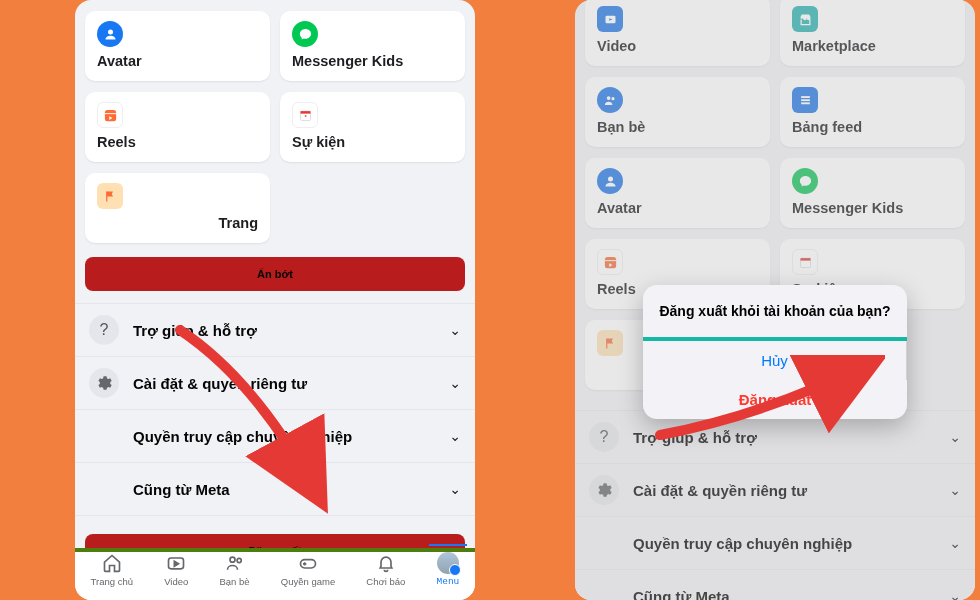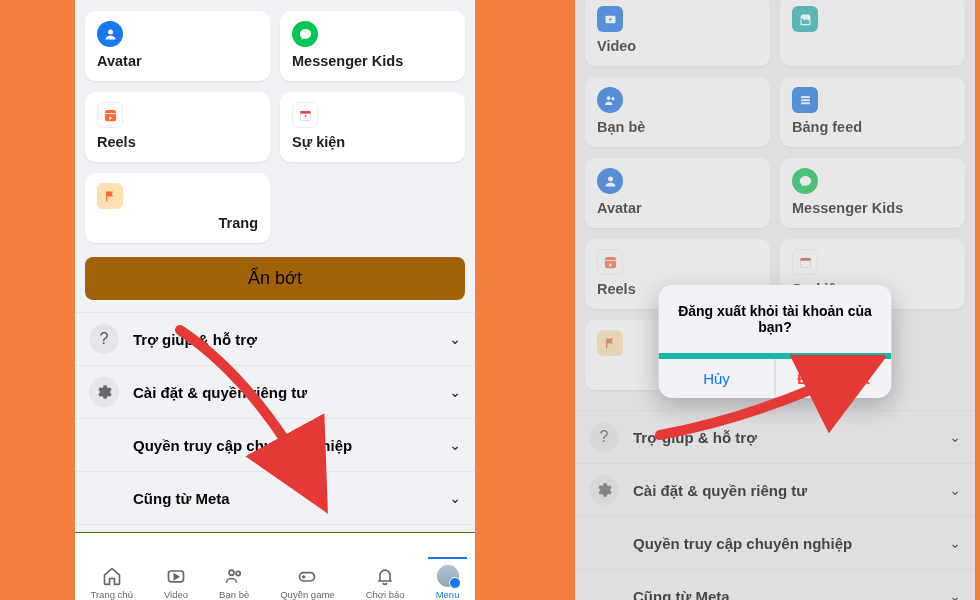--- a/index.html
+++ b/index.html
@@ -12,21 +12,21 @@
     justify-content: space-between;
     overflow: hidden;
     position: relative;
   }
   .phone {
     width: 400px;
     height: 600px;
     background: #f1f2f6;
     position: relative;
     overflow: hidden;
-    border-radius: 0;
+    border-radius: 16px;
   }
   .phone.left { margin-left: 75px; }
   .phone.right { margin-right: 5px; }
 
   
   .tile-row { display: flex; gap: 10px; padding: 0 10px; margin-top: 11px; }
   .tile, .tile-half {
     background: #fff;
     border-radius: 10px;
     box-shadow: 0 1px 2px rgba(0,0,0,.08);
@@ -50,26 +50,26 @@
   .ico-event { background:#fff; border:1px solid #eee; }
   .ico-flag { background:#ffe0b2; }
   .ico-video { background:#1877f2; }
   .ico-market { background:#1db4b4; }
   .ico-friends { background:#1877f2; }
   .ico-feed { background:#1877f2; }
   .ico svg { width: 15px; height: 15px; }
 
   .wide-btn {
     margin: 14px 10px 0 10px;
-    background: #a16207;
+    background: #b91c1c;
     border-radius: 8px;
     text-align: center;
     padding: 11px 0;
-    font-size: 18px;
-    font-weight: 400;
+    font-size: 11px;
+    font-weight: 700;
     color: #050505;
   }
 
   .list {
     margin-top: 12px;
     border-top: 1px solid #e4e6eb;
   }
   .list-item {
     display: flex;
     align-items: center;
@@ -103,37 +103,37 @@
     color: #050505;
   }
   .list-item .chev {
     font-size: 14px; color: #1c1e21;
   }
 
   
   .tabbar {
     position: absolute;
     bottom: 0; left: 0; right: 0;
-    height: 68px;
+    height: 52px;
     background: #fff;
-    border-top: 1px solid #4d7c0f;
+    border-top: 4px solid #4d7c0f;
     display: flex;
-    align-items: flex-end;
+    align-items: flex-start;
     justify-content: space-around;
   }
   .tabbar .tab {
     display: flex;
     flex-direction: column;
     align-items: center;
     gap: 2px;
     font-size: 9.5px;
     color: #65676b;
     position: relative;
   }
-  .tabbar .tab.active { color: #1877f2; }
+  .tabbar .tab.active { color: #1877f2; font-family: Liberation Mono, monospace; }
   .tabbar .tab .ticon {
     width: 22px; height: 22px;
     display: flex; align-items: center; justify-content: center;
   }
   .tabbar .tab.active::after {
     content: "";
     position: absolute;
     top: -8px; left: -8px; right: -8px;
     height: 2px;
     background: #1877f2;
@@ -162,37 +162,38 @@
   .phone.right .dim {
     position: absolute; inset: 0;
     background: rgba(190,190,190,0.35);
     pointer-events: none;
   }
 
   .dialog {
     position: absolute;
     top: 285px; left: 50%;
     transform: translateX(-50%);
-    width: 233px;
+    width: 264px;
     background: #f2f2f7;
     border-radius: 14px;
     box-shadow: 0 8px 24px rgba(0,0,0,.25);
     overflow: hidden;
     z-index: 5;
   }
   .dialog .msg {
     padding: 18px 16px;
     text-align: center;
     font-size: 14px;
     font-weight: 600;
     color: #000;
   }
   .dialog .btns {
     display: flex;
-    border-top: 6px solid #14b8a6;
+    border-top: 4px solid #14b8a6;
+    flex-direction: column;
   }
   .dialog .btns > div {
     flex: 1;
     text-align: center;
     padding: 11px 0;
     font-size: 15px;
     font-weight: 400;
   }
   .dialog .btns > div:first-child {
     color: #007aff;
@@ -387,20 +388,21 @@
       </span>
       <span class="label">Video</span>
     </div>
     <div class="tile">
       <span class="ico square ico-market">
         <svg viewBox="0 0 24 24" fill="#fff">
             <path d="M4 8l2-4h12l2 4v2a3 3 0 01-6 0 3 3 0 01-6 0 3 3 0 01-4 0z"></path>
             <path d="M5 12v8h14v-8" fill="none" stroke="#fff" stroke-width="2"></path>
           </svg>
       </span>
+      <span class="label">Marketplace</span>
     </div>
   </div>
 
   <div class="tile-row">
     <div class="tile">
       <span class="ico ico-friends">
         <svg viewBox="0 0 24 24" fill="#fff">
             <circle cx="9" cy="8" r="3"></circle>
             <circle cx="16" cy="9" r="2.5"></circle>
             <path d="M3 19c0-3 3-5 6-5s6 2 6 5z"></path>

